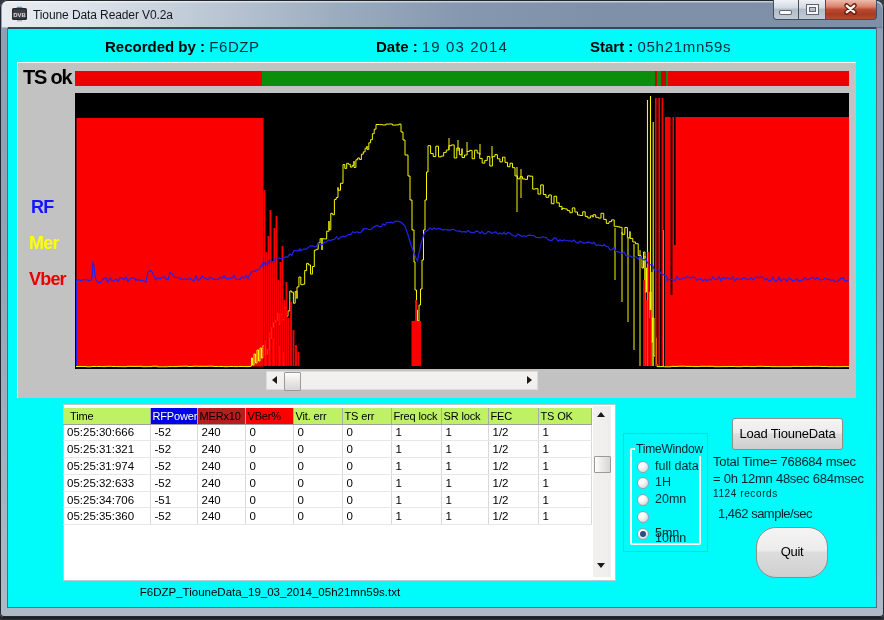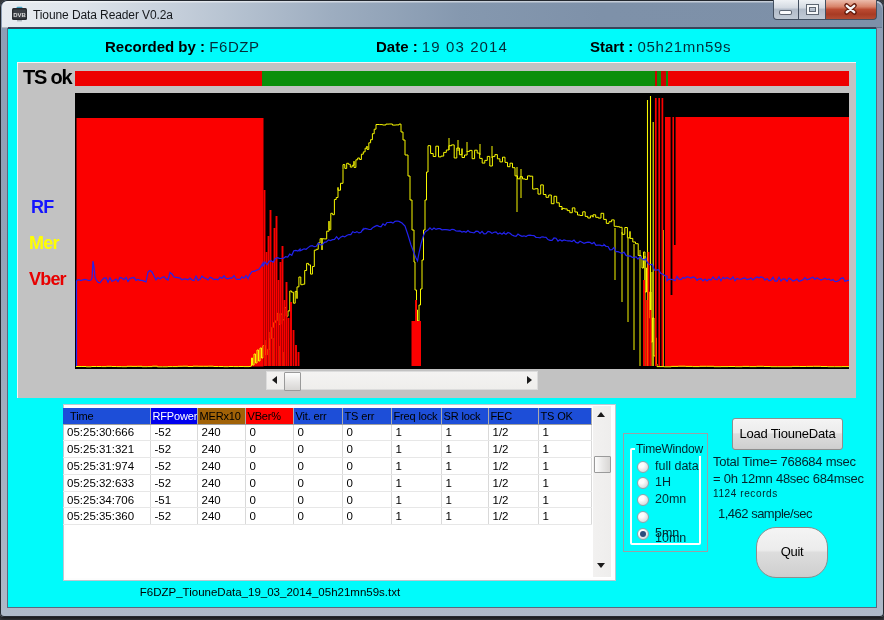--- a/index.html
+++ b/index.html
@@ -36,21 +36,21 @@
   
   .tracelab{position:absolute;font-weight:bold;font-size:18px;letter-spacing:-0.8px;}
   .sb-thumb{position:absolute;background:linear-gradient(90deg,#fdfdfd,#e8e8e8 45%,#d2d2d2);
           border:1px solid #9a9a9a;border-radius:1px;}
   .arrow{position:absolute;width:0;height:0;}
   
   #grid{left:63px;top:404px;width:551px;height:175px;background:#fff;
         border:1px solid #bdc7d1;box-shadow:0 0 0 2px #fdfdfd inset;}
   table{border-collapse:collapse;table-layout:fixed;}
   #dgrid{position:absolute;left:2px;top:2px;width:528px;font-size:11.5px;color:#000;}
-  #dgrid th{font-weight:normal;text-align:left;background:#1d4ed8;height:16px;font-size:11px;letter-spacing:-0.15px;
+  #dgrid th{font-weight:normal;text-align:left;background:#bef264;height:16px;font-size:11px;letter-spacing:-0.15px;
         padding:0 0 0 2px;border-right:1px solid #ababab;border-bottom:1px solid #9f9f9f;
         overflow:hidden;white-space:nowrap;}
   #dgrid th:first-child{padding-left:7px;}
   #dgrid td{height:15.8px;padding:0 0 0 4px;border-right:1px solid #d9d9d9;
         border-bottom:1px solid #e7e7e7;overflow:hidden;white-space:nowrap;}
   
   .win7btn{position:absolute;border:1px solid #8e8e8e;border-radius:3px;color:#000;
         background:linear-gradient(#f4f4f4 0%,#ececec 45%,#dddddd 50%,#d0d0d0 95%,#cdcdcd 100%);
         text-align:center;}
   .info{position:absolute;font-size:13px;letter-spacing:-0.25px;color:#04232c;}
@@ -183,21 +183,21 @@
       <col style="width:49px">
       <col style="width:50px">
       <col style="width:47px">
     <col style="width:50px">
       <col style="width:53px">
     </colgroup>
     <tbody>
       <tr>
         <th>Time</th>
         <th style="background:#0000ee;color:#fff;">RFPower</th>
-        <th style="background:#a16207;">MERx10</th>
+        <th style="background:#b91c1c;">MERx10</th>
         <th style="background:#ff0000;">VBer%</th>
         <th>Vit. err</th>
         <th>TS err</th>
         <th>Freq lock</th>
         <th>SR lock</th>
         <th>FEC</th>
         <th>TS OK</th>
       </tr>
     <tr>
         <td>05:25:30:666</td>

